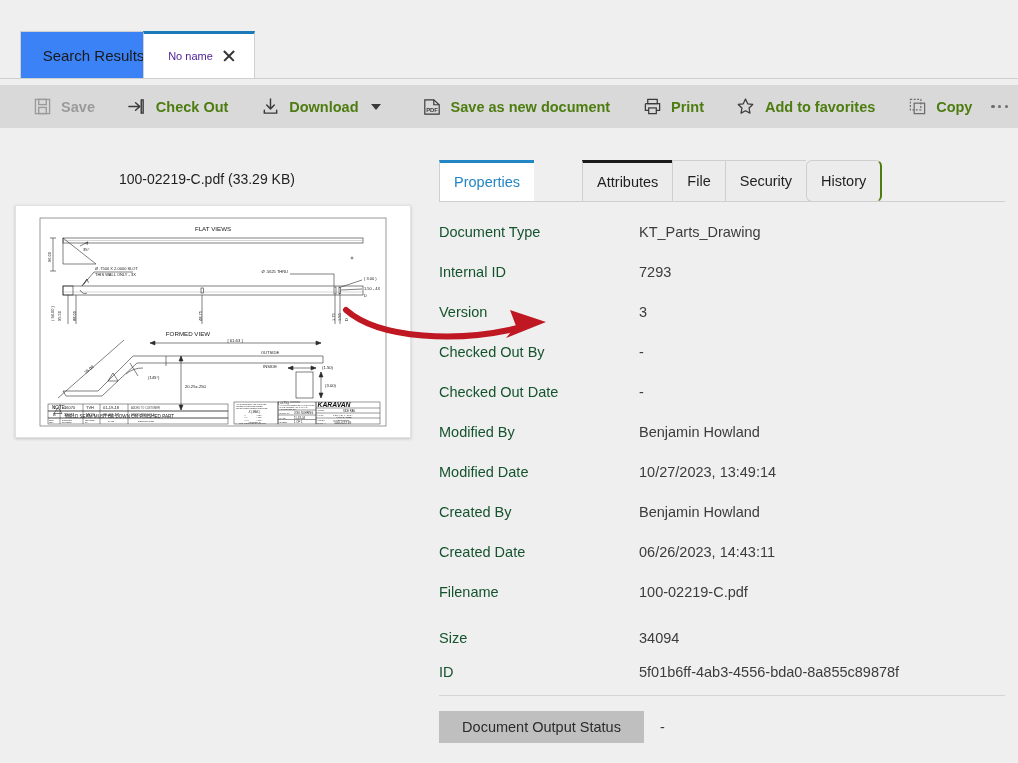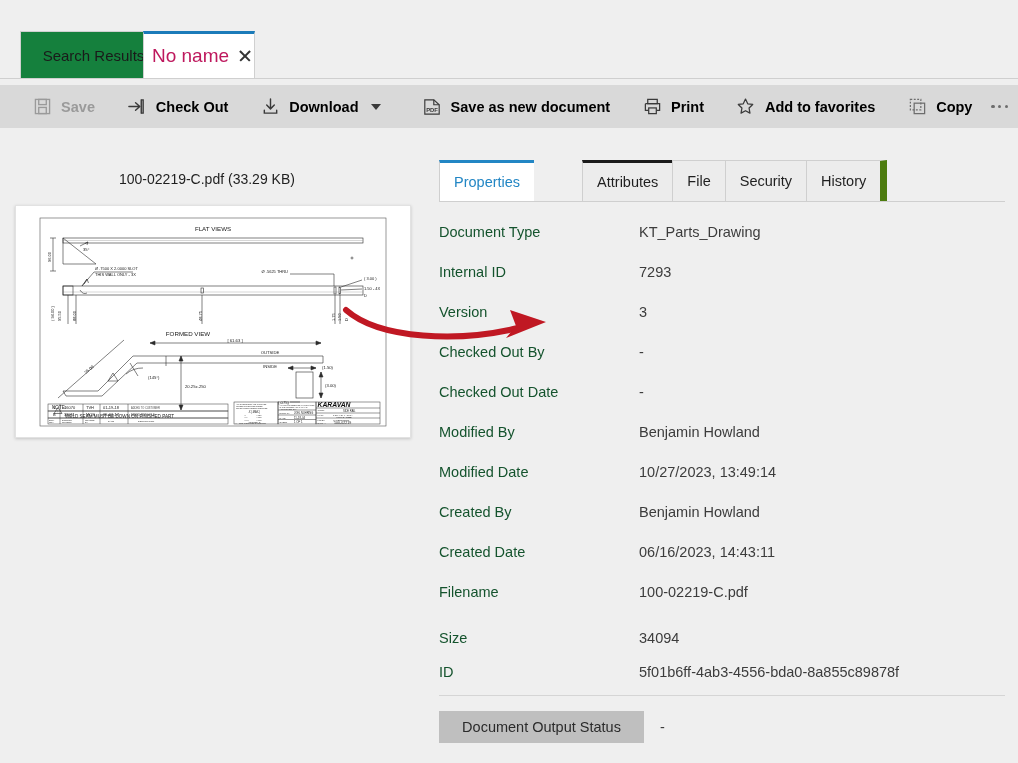--- a/index.html
+++ b/index.html
@@ -17,49 +17,49 @@
   }
   .tab{
     position:absolute;bottom:0;height:47px;
     box-sizing:border-box;
     display:flex;align-items:center;justify-content:center;
     font-size:15px;color:#1a1a1a;
     background:#f4f4f4;
     border:1px solid #d0d0d0;border-bottom:none;
     cursor:pointer;
   }
-  .tab.inactive{left:20px;width:147px;background:#15803d;}
+  .tab.inactive{left:20px;width:147px;background:#3b82f6;}
   .tab.active{
     left:143px;width:112px;background:#ffffff;
     border-top:3px solid #1b7bb9;
     color:#1b7bb9;
     gap:9px;
     padding-left:6px;
   }
-  .tab.active .tab-label{font-size:19px;color:#be185d;}
+  .tab.active .tab-label{font-size:11px;color:#4c1d95;}
   .tab-close{
     font-size:15px;color:#333;line-height:1;
     width:14px;height:14px;position:relative;cursor:pointer;
   }
   .tab-close:before,.tab-close:after{
     content:"";position:absolute;left:0;top:6px;width:14px;height:1.6px;background:#333;
   }
   .tab-close:before{transform:rotate(45deg);}
   .tab-close:after{transform:rotate(-45deg);}
 
   
   .toolbar{
     position:absolute;left:0;top:85px;width:1018px;height:43px;
     background:#d9d9d9;
     display:flex;align-items:center;
   }
   .tb-item{
     display:flex;align-items:center;gap:9px;
     height:43px;padding:0 9px;
-    font-size:14.5px;font-weight:bold;color:#000000;
+    font-size:14.5px;font-weight:bold;color:#4d7c0f;
     cursor:pointer;white-space:nowrap;
   }
   .tb-item.disabled{color:#9a9a9a;cursor:default;}
   .tb-item .ico{display:inline-flex;align-items:center;justify-content:center;width:20px;height:20px;}
   .tb-item.disabled .ico svg *{stroke:#9a9a9a;}
   .tb-spacer{width:18px;}
   .tb-spacer-lg{width:30px;}
   .caret{
     width:0;height:0;border-left:5.5px solid transparent;border-right:5.5px solid transparent;
     border-top:6.5px solid #3a3a3a;margin-left:3px;
@@ -85,21 +85,21 @@
   
   .details{position:absolute;left:439px;top:0;width:566px;height:552px;text-decoration:underline;}
   .tabs2{position:absolute;left:0;top:32px;height:42px;display:flex;align-items:flex-end;}
   .t2{
     box-sizing:border-box;height:42px;
     display:flex;align-items:center;justify-content:center;
     font-size:14.5px;color:#1f1f1f;background:#ececec;
     border:1px solid #cfcfcf;border-right:none;cursor:pointer;
     padding:0 14px;
   }
-  .t2:last-child{border-right:7px solid #4d7c0f;}
+  .t2:last-child{border-right:2px solid #4d7c0f;border-radius:6px;}
   .t2.sel{background:#fff;border-top:3px solid #2286c4;color:#2286c4;}
   .t2.focus{border-top:3px solid #1a1a1a;margin-left:48px;}
   .tabs2-underline{
     position:absolute;left:0;top:73px;width:566px;height:1px;background:#cfcfcf;
   }
 
   .proprow{position:absolute;left:0;display:flex;font-size:14.5px;color:#444;}
   .prop-label{width:200px;color:#14532d;}
   .prop-value{color:#3c3c3c;}
 
@@ -458,21 +458,21 @@
     <div class="proprow" style="top:336px">
         <span class="prop-label">Modified Date</span>
         <span class="prop-value">10/27/2023, 13:49:14</span>
       </div>
     <div class="proprow" style="top:376px">
         <span class="prop-label">Created By</span>
         <span class="prop-value">Benjamin Howland</span>
       </div>
     <div class="proprow" style="top:416px">
         <span class="prop-label">Created Date</span>
-        <span class="prop-value">06/16/2023, 14:43:11</span>
+        <span class="prop-value">06/26/2023, 14:43:11</span>
       </div>
     <div class="proprow" style="top:456px">
         <span class="prop-label">Filename</span>
         <span class="prop-value">100-02219-C.pdf</span>
       </div>
     <div class="proprow" style="top:502px">
         <span class="prop-label">Size</span>
         <span class="prop-value">34094</span>
       </div>
     <div class="proprow" style="top:536px">

